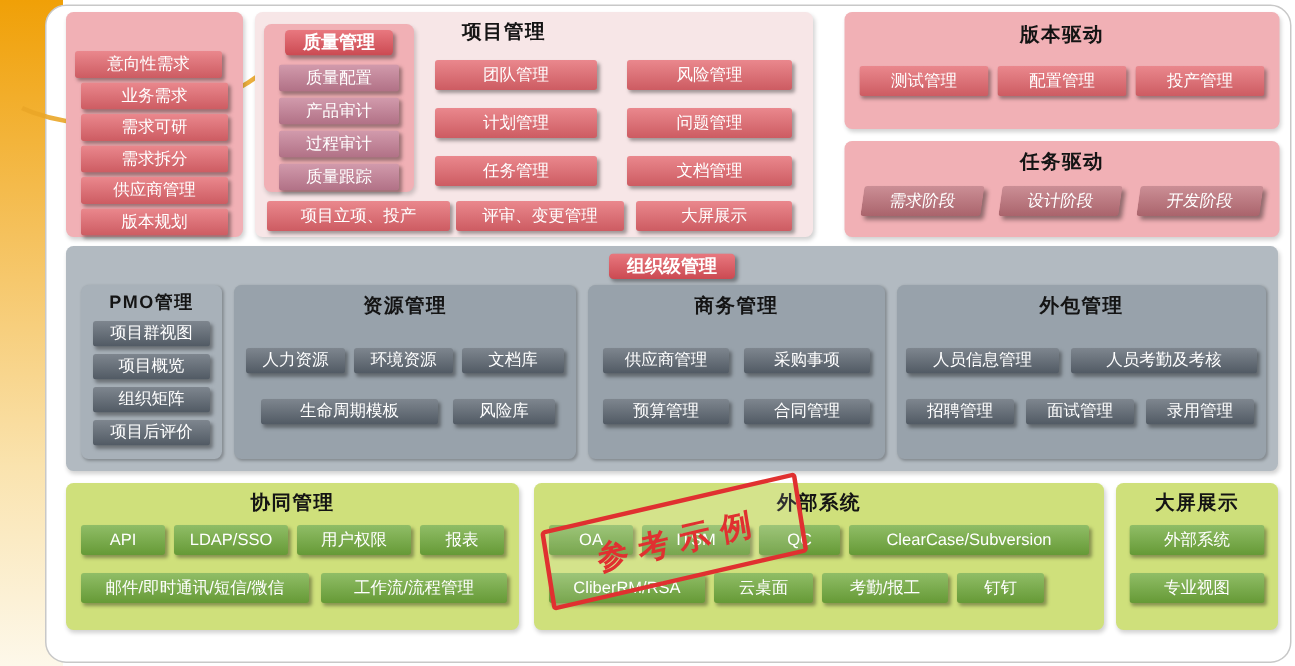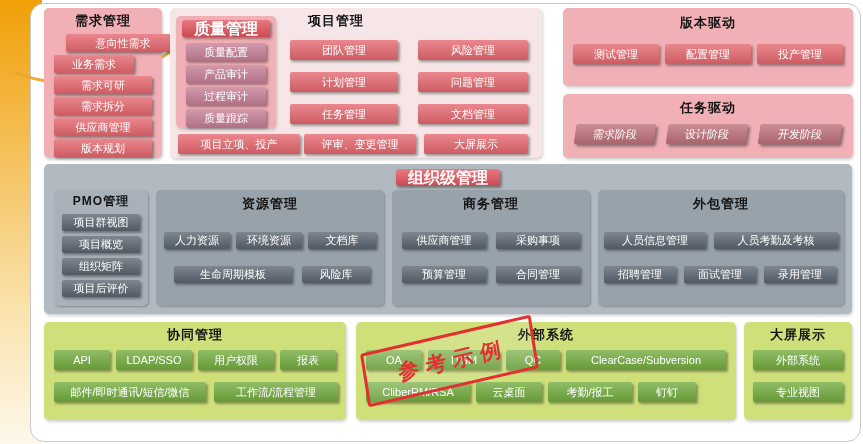--- a/index.html
+++ b/index.html
@@ -38,43 +38,42 @@
   }
   .red    { background-color:var(--button-red,#e4666d); }
   .mauve  { background-color:var(--button-mauve,#c57e95); }
   .dark   { background-color:var(--button-dark,#5a646f); height:17px; line-height:17px; }
   .greenbtn { background-color:var(--button-green,#71ab3c); }
   .phase  { background-color:var(--phase-button,#bd6f78); transform:skewX(-8deg); box-shadow:2.5px 2.5px 3px rgba(0,0,0,.4); }
   .pill {
     position:absolute; left:50%; transform:translateX(-50%);
     background-color:var(--pill-red,#e2525b);
     background-image:linear-gradient(rgba(255,255,255,.22), rgba(0,0,0,.10));
-    color:#fff; font-size:16px; font-weight:bold; line-height:17px; height:17px;
+    color:#fff; font-size:12px; font-weight:bold; line-height:17px; height:17px;
     padding:0 12px; border-radius:3px; box-shadow:1.5px 2px 2.5px rgba(0,0,0,.35); white-space:nowrap;
   }
   .stamp {
     position:absolute; display:flex; align-items:center; justify-content:center;
     border:3px solid var(--stamp-red,#e03030); color:var(--stamp-red,#e03030);
     font-size:21px; font-weight:bold; letter-spacing:7px;
     transform:rotate(-13deg) skewX(-4deg); border-radius:3px;
     background:rgba(255,255,255,.12); z-index:5; padding-left:7px;
   }
 </style>
 </head>
 <body>
 
 <div class="stage">
   <div class="sideband"></div>
   <div class="frame"></div>
   <div class="arc"></div>
 
   <div class="panel pink" style="left:44px;top:8px;width:118px;height:150px">
-    <div class="ptitle" style="top:4px">需求管理</div>
-    <div class="btn red" style="left:22px;top:26px;width:114px;height:18px;line-height:18px">意向性需求</div>
-    <div class="btn red" style="left:10px;top:47px;width:80px;height:18px;line-height:18px">业务需求</div>
+    <div class="btn red" style="left:6px;top:26px;width:98px;height:18px;line-height:18px">意向性需求</div>
+    <div class="btn red" style="left:10px;top:47px;width:98px;height:18px;line-height:18px">业务需求</div>
     <div class="btn red" style="left:10px;top:68px;width:98px;height:18px;line-height:18px">需求可研</div>
     <div class="btn red" style="left:10px;top:89px;width:98px;height:18px;line-height:18px">需求拆分</div>
     <div class="btn red" style="left:10px;top:110px;width:98px;height:18px;line-height:18px">供应商管理</div>
     <div class="btn red" style="left:10px;top:131px;width:98px;height:18px;line-height:18px">版本规划</div>
   </div>
 
   <div class="panel pinklight" style="left:170px;top:8px;width:372px;height:150px">
     <div class="ptitle" style="top:4px;right:40px">项目管理</div>
 
     <div class="panel pink" style="left:6px;top:8px;width:100px;height:112px">

